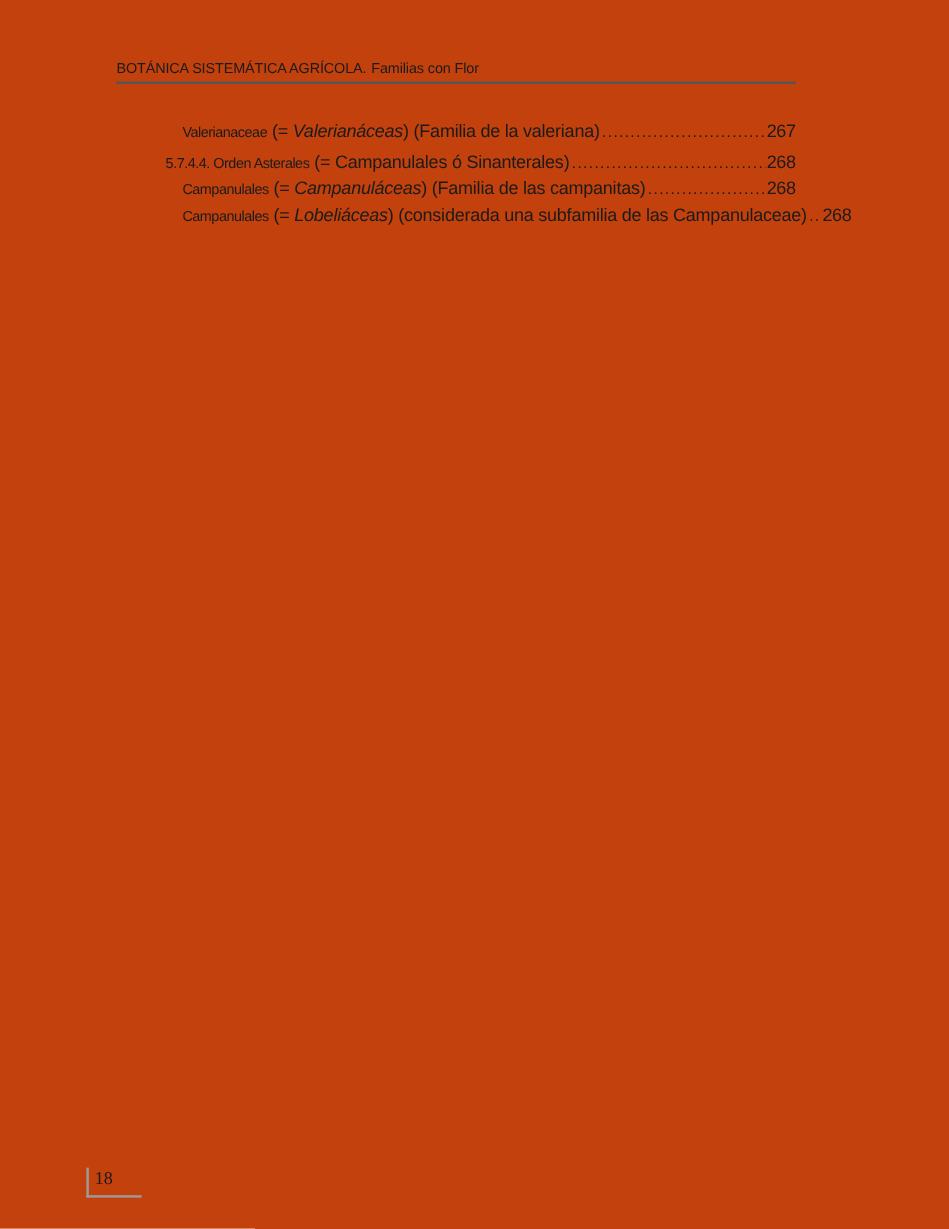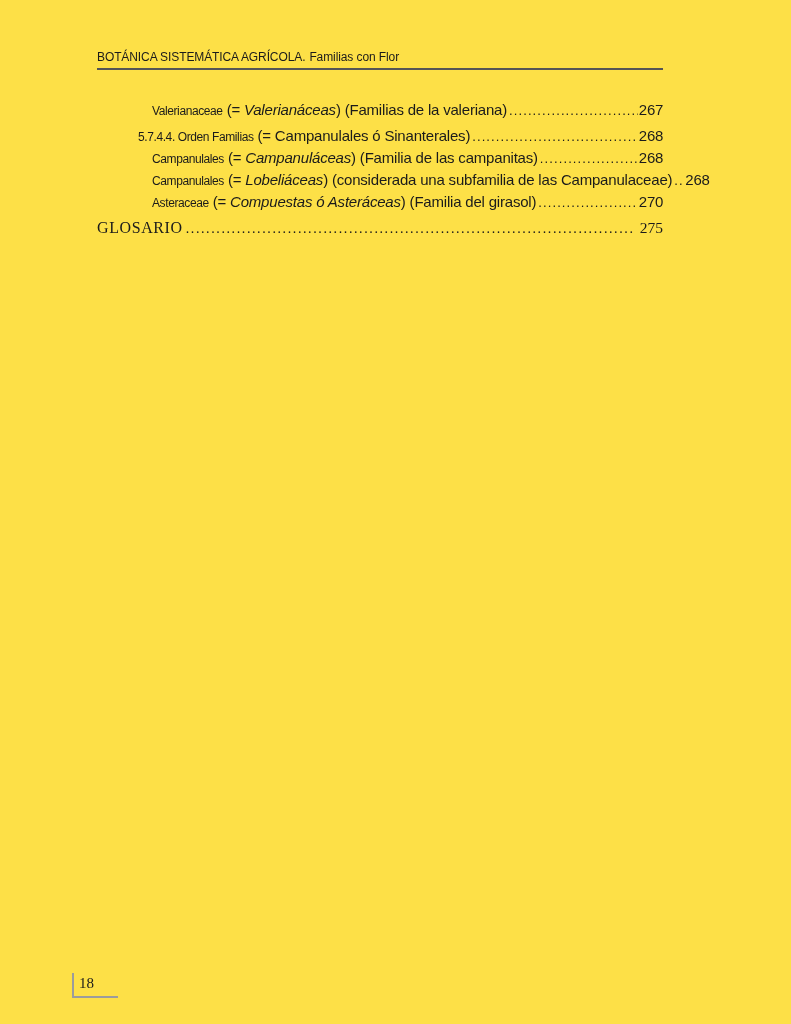--- a/index.html
+++ b/index.html
@@ -1,20 +1,20 @@
 <!DOCTYPE html>
 <html style="--ink: #1b1b1b; --rule: #555555; --footer-rule: #9c9c9c;"><head>
 <meta charset="utf-8">
 <style>
   html, body { margin: 0; padding: 0; background: #ffffff; }
   .page {
     position: relative;
     width: 791px;
     height: 1024px;
-    background: #fde047;
+    background: #c2410c;
     overflow: hidden;
     font-family: "Liberation Sans", sans-serif;
     color: var(--ink, #1b1b1b);
   }
 
   
   .header {
     position: absolute;
     left: 97px;
     top: 50px;
@@ -133,58 +133,46 @@
 <div class="page">
 
   <div class="header">
     <span class="header-title">BOTÁNICA SISTEMÁTICA AGRÍCOLA.</span><span class="header-subtitle">Familias con Flor</span>
   </div>
 
   <div class="toc" id="toc">
       <div class="toc-line indent-family">
         <span class="entry-name">Valerianaceae</span>
         <span class="entry-syn">(= <span class="syn-it">Valerianáceas</span>)</span>
-        <span class="entry-note">(Familias de la valeriana)</span>
+        <span class="entry-note">(Familia de la valeriana)</span>
         <span class="dots"></span>
         <span class="entry-page">267</span>
       </div>
       <div class="toc-line indent-order space-before">
-        <span class="entry-name">5.7.4.4. Orden Familias</span>
+        <span class="entry-name">5.7.4.4. Orden Asterales</span>
         <span class="entry-syn">(= <span class="syn-plain">Campanulales ó Sinanterales</span>)</span>
         <span class="dots"></span>
         <span class="entry-page">268</span>
       </div>
       <div class="toc-line indent-family">
         <span class="entry-name">Campanulales</span>
         <span class="entry-syn">(= <span class="syn-it">Campanuláceas</span>)</span>
         <span class="entry-note">(Familia de las campanitas)</span>
         <span class="dots"></span>
         <span class="entry-page">268</span>
       </div>
       <div class="toc-line indent-family">
         <span class="entry-name">Campanulales</span>
         <span class="entry-syn">(= <span class="syn-it">Lobeliáceas</span>)</span>
         <span class="entry-note">(considerada una subfamilia de las Campanulaceae)</span>
         <span class="dots"></span>
         <span class="entry-page">268</span>
       </div>
-      <div class="toc-line indent-family">
-        <span class="entry-name">Asteraceae</span>
-        <span class="entry-syn">(= <span class="syn-it">Compuestas ó Asteráceas</span>)</span>
-        <span class="entry-note">(Familia del girasol)</span>
-        <span class="dots"></span>
-        <span class="entry-page">270</span>
-      </div>
     </div>
 
   <div class="sections" id="sections">
-      <div class="section-row">
-        <span class="section-label">GLOSARIO</span>
-        <span class="section-dots"></span>
-        <span class="section-page">275</span>
-      </div>
     </div>
 
   <div class="footer">
     <span class="page-number">18</span>
   </div>
 
 </div>
 
 </body></html>

